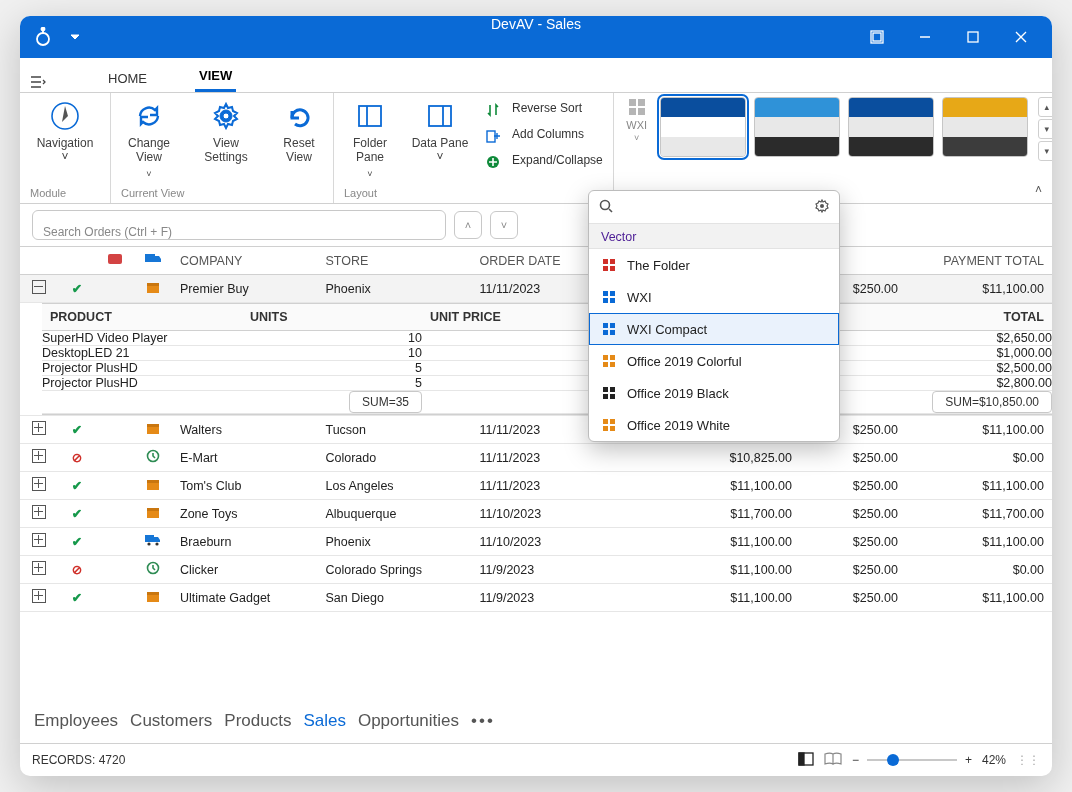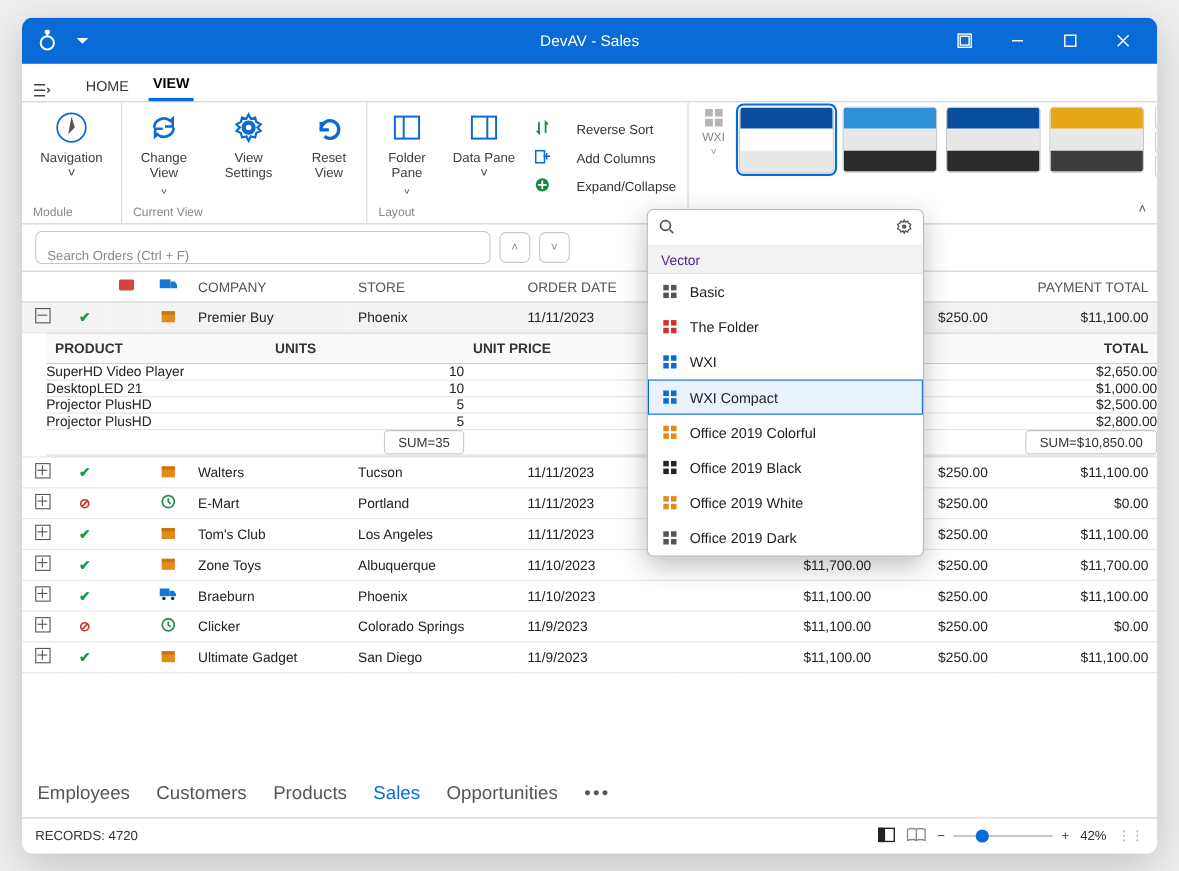--- a/index.html
+++ b/index.html
@@ -1,41 +1,41 @@
 <!DOCTYPE html>
 <html><head>
 <meta charset="utf-8">
 <style>
   html,body{margin:0;padding:0;font-family:"Segoe UI",Arial,sans-serif;background:#f0f0f0;color:#222;}
   .window{width:1032px;height:760px;margin:16px auto;background:#fff;border-radius:10px;
            box-shadow:0 10px 40px rgba(0,0,0,.20);display:flex;flex-direction:column;overflow:hidden;}
   
-  .titlebar{background:#0a6ad6;color:#fff;height:42px;display:flex;align-items:center;
+  .titlebar{background:#0a6ad6;color:#fff;height:42px;display:flex;
             justify-content:space-between;font-size:14px;}
   .tb-left,.tb-right{display:flex;align-items:center;gap:6px;padding:0 10px;}
   .tb-icon{width:26px;height:26px;display:flex;align-items:center;justify-content:center;border-radius:4px;}
   .tb-icon svg{stroke:#fff;}
   .tb-title{position:absolute;left:50%;transform:translateX(-50%);}
   .tb-btn{width:42px;height:42px;display:flex;align-items:center;justify-content:center;}
   
   .tabrow{height:34px;display:flex;align-items:flex-end;border-bottom:1px solid #d0d0d0;
-          padding-left:10px;gap:14px;font-size:13px;}
+          padding-left:10px;gap:44px;font-size:13px;}
   .tabrow .lines{width:20px;height:20px;margin-right:10px;display:flex;align-items:center;}
   .tab{padding:4px 4px 6px;color:#333;cursor:default;}
   .tab.active{font-weight:600;color:#000;border-bottom:3px solid #0a6ad6;}
   
   .ribbon{height:110px;border-bottom:1px solid #d0d0d0;display:flex;position:relative;}
   .group{border-right:1px solid #d8d8d8;padding:6px 10px 4px;display:flex;flex-direction:column;}
   .group-controls{flex:1;display:flex;gap:14px;align-items:flex-start;}
   .group-label{font-size:11px;color:#888;text-align:left;margin-top:2px;}
   .big-btn{width:70px;display:flex;flex-direction:column;align-items:center;gap:4px;
            font-size:12px;text-align:center;line-height:1.15;color:#404040;}
   .big-btn .ico{width:34px;height:34px;display:flex;align-items:center;justify-content:center;}
   .big-btn .ico svg{stroke:#0a6ad6;}
-  .list-btn{display:flex;align-items:flex-end;gap:22px;font-size:12px;color:#333;height:24px;}
+  .list-btn{display:flex;align-items:flex-start;gap:10px;font-size:12px;color:#333;height:24px;}
   .list-btn .ico{width:18px;height:18px;display:flex;align-items:center;justify-content:center;}
   .gallery{display:flex;gap:6px;align-items:flex-start;padding:4px 6px 0;}
   .gal-cur{width:34px;display:flex;flex-direction:column;align-items:center;font-size:11px;color:#888;gap:2px;}
   .swatches{display:flex;gap:8px;}
   .swatch{width:84px;height:58px;border:1px solid #c6c6c6;border-radius:4px;overflow:hidden;
           display:flex;flex-direction:column;}
   .swatch.sel{outline:2px solid #0a6ad6;outline-offset:1px;}
   .swatch div{flex:1;}
   .gal-arrows{display:flex;flex-direction:column;gap:2px;margin-left:4px;}
   .gal-arrows span{width:16px;height:18px;border:1px solid #cfcfcf;border-radius:3px;
@@ -61,21 +61,21 @@
   .exp::after{content:"";position:absolute;top:5px;left:1px;height:1px;width:9px;background:#555;}
   
   .detail-wrap td{padding:0;background:#fff;}
   .detail{margin:0 0 0 22px;border:1px solid #d0d0d0;border-left:none;border-right:none;}
   .detail table{width:100%;}
   .detail th{background:#fafafa;font-weight:600;color:#333;border-bottom:1px solid #d0d0d0;}
   .sumrow td{background:#fff;border-top:1px solid #d0d0d0;}
   .sumbox{display:inline-block;border:1px solid #c8c8c8;border-radius:4px;padding:3px 12px;
           font-size:12px;color:#333;float:right;}
   
-  .btabs{height:44px;display:flex;align-items:center;gap:24px;padding:0 14px;font-size:17px;color:#555;}
+  .btabs{height:44px;display:flex;align-items:center;gap:12px;padding:0 14px;font-size:17px;color:#555;}
   .btab.active{color:#0a6ad6;}
   .dots{letter-spacing:2px;}
   
   .status{height:32px;border-top:1px solid #d0d0d0;display:flex;align-items:center;
           justify-content:space-between;padding:0 12px;font-size:12px;color:#333;}
   .sb-right{display:flex;align-items:center;gap:10px;}
   .slider{display:flex;align-items:center;gap:8px;}
   .track{width:90px;height:2px;background:#c8c8c8;position:relative;}
   .thumb{width:12px;height:12px;border-radius:50%;background:#0a6ad6;position:absolute;
          top:-5px;left:20px;}
@@ -431,21 +431,21 @@
           </tr>
           <tr class="master">
             <td class="col-icon"><span class="exp plus"></span></td>
             <td class="col-icon"><span class="no">⊘</span></td>
             <td class="col-icon"></td>
             <td class="col-icon"><span class="clock"><svg width="14" height="14" fill="none" stroke="#2f8c54" stroke-width="1.6">
                   <circle cx="7" cy="7" r="5.5"></circle>
                   <path d="M7 4v3l2 2"></path>
                 </svg></span></td>
             <td>E-Mart</td>
-            <td>Portland</td>
+            <td>Colorado</td>
             <td>11/11/2023</td>
             <td></td>
             <td class="col-num">$10,825.00</td>
             <td class="col-num">$250.00</td>
             <td class="col-num">$0.00</td>
           </tr>
           <tr class="master">
             <td class="col-icon"><span class="exp plus"></span></td>
             <td class="col-icon"><span class="check">✔</span></td>
             <td class="col-icon"></td>
@@ -574,31 +574,20 @@
       <span>
         <svg width="14" height="14" fill="#555">
             <circle cx="7" cy="7" r="2"></circle>
           <path d="M7 1l1 2 2-1 1 2 2 1-1 2 1 2-2 1-1 2-2-1-1 2-1-2-2 1-1-2-2-1 1-2-1-2 2-1 1-2 2 1z" fill="none" stroke="#555" stroke-width="1.2"></path>
           </svg></span>
     </div>
     <div class="popup-head">Vector</div>
     <div id="popup-items">
         <div class="popup-item">
           <span class="pi-ico">
-    <svg width="14" height="14" fill="#555">
-              <rect x="1" y="1" width="5" height="5"></rect>
-    <rect x="8" y="1" width="5" height="5"></rect>
-              <rect x="1" y="8" width="5" height="5"></rect>
-    <rect x="8" y="8" width="5" height="5"></rect>
-            </svg>
-          </span>
-    <span>Basic</span>
-        </div>
-        <div class="popup-item">
-          <span class="pi-ico">
     <svg width="14" height="14" fill="#d0302a">
               <rect x="1" y="1" width="5" height="5"></rect>
     <rect x="8" y="1" width="5" height="5"></rect>
               <rect x="1" y="8" width="5" height="5"></rect>
     <rect x="8" y="8" width="5" height="5"></rect>
             </svg>
           </span>
     <span>The Folder</span>
         </div>
         <div class="popup-item">
@@ -649,26 +638,15 @@
           <span class="pi-ico">
     <svg width="14" height="14" fill="#e58a17">
               <rect x="1" y="1" width="5" height="5"></rect>
     <rect x="8" y="1" width="5" height="5"></rect>
               <rect x="1" y="8" width="5" height="5"></rect>
     <rect x="8" y="8" width="5" height="5"></rect>
             </svg>
           </span>
     <span>Office 2019 White</span>
         </div>
-        <div class="popup-item">
-          <span class="pi-ico">
-    <svg width="14" height="14" fill="#555">
-              <rect x="1" y="1" width="5" height="5"></rect>
-    <rect x="8" y="1" width="5" height="5"></rect>
-              <rect x="1" y="8" width="5" height="5"></rect>
-    <rect x="8" y="8" width="5" height="5"></rect>
-            </svg>
-          </span>
-    <span>Office 2019 Dark</span>
-        </div>
       </div>
   </div>
 </div>
 
 </body></html>

